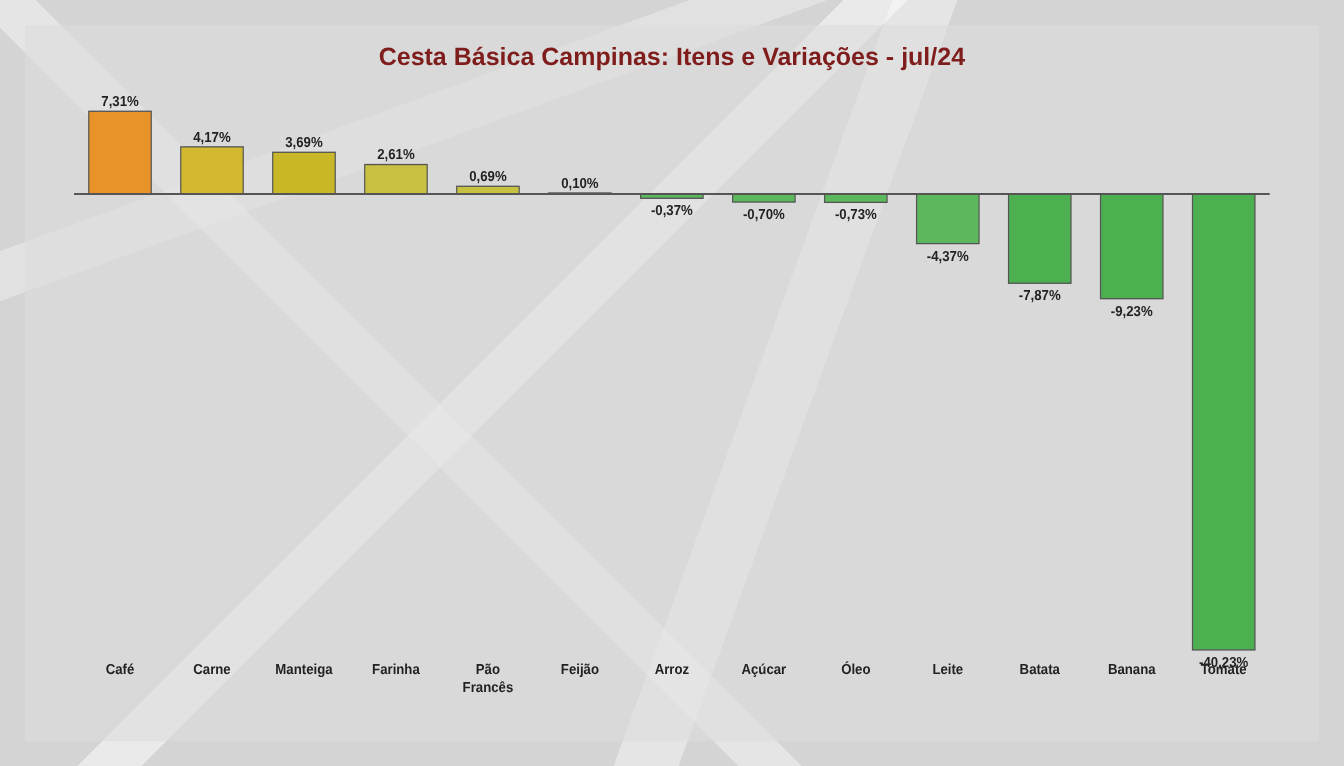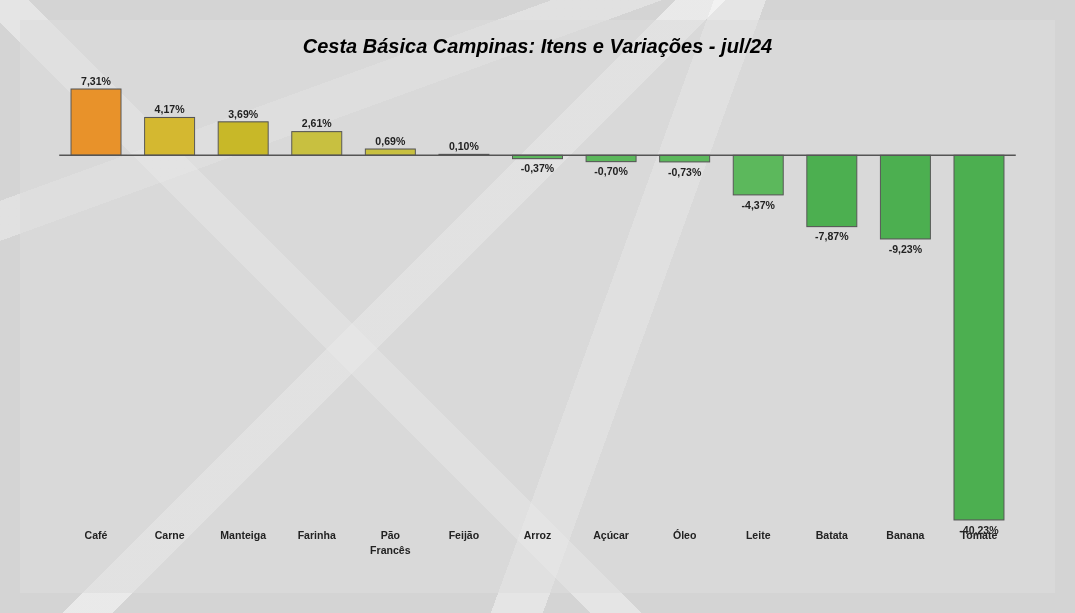--- a/index.html
+++ b/index.html
@@ -40,25 +40,24 @@
       z-index: 1;
       display: flex;
       flex-direction: column;
       align-items: center;
       padding: 10px 20px 10px 20px;
     }
 
     .chart-title {
       font-size: 20px;
       font-weight: bold;
-      color: #000000;
+      color: #7f1d1d;
       margin-bottom: 10px;
       text-align: center;
       padding-top: 5px;
-      font-style: italic;
     }
 
     
     .chart-svg-container {
       flex: 1;
       width: 100%;
       position: relative;
     }
   </style>
 </head>

